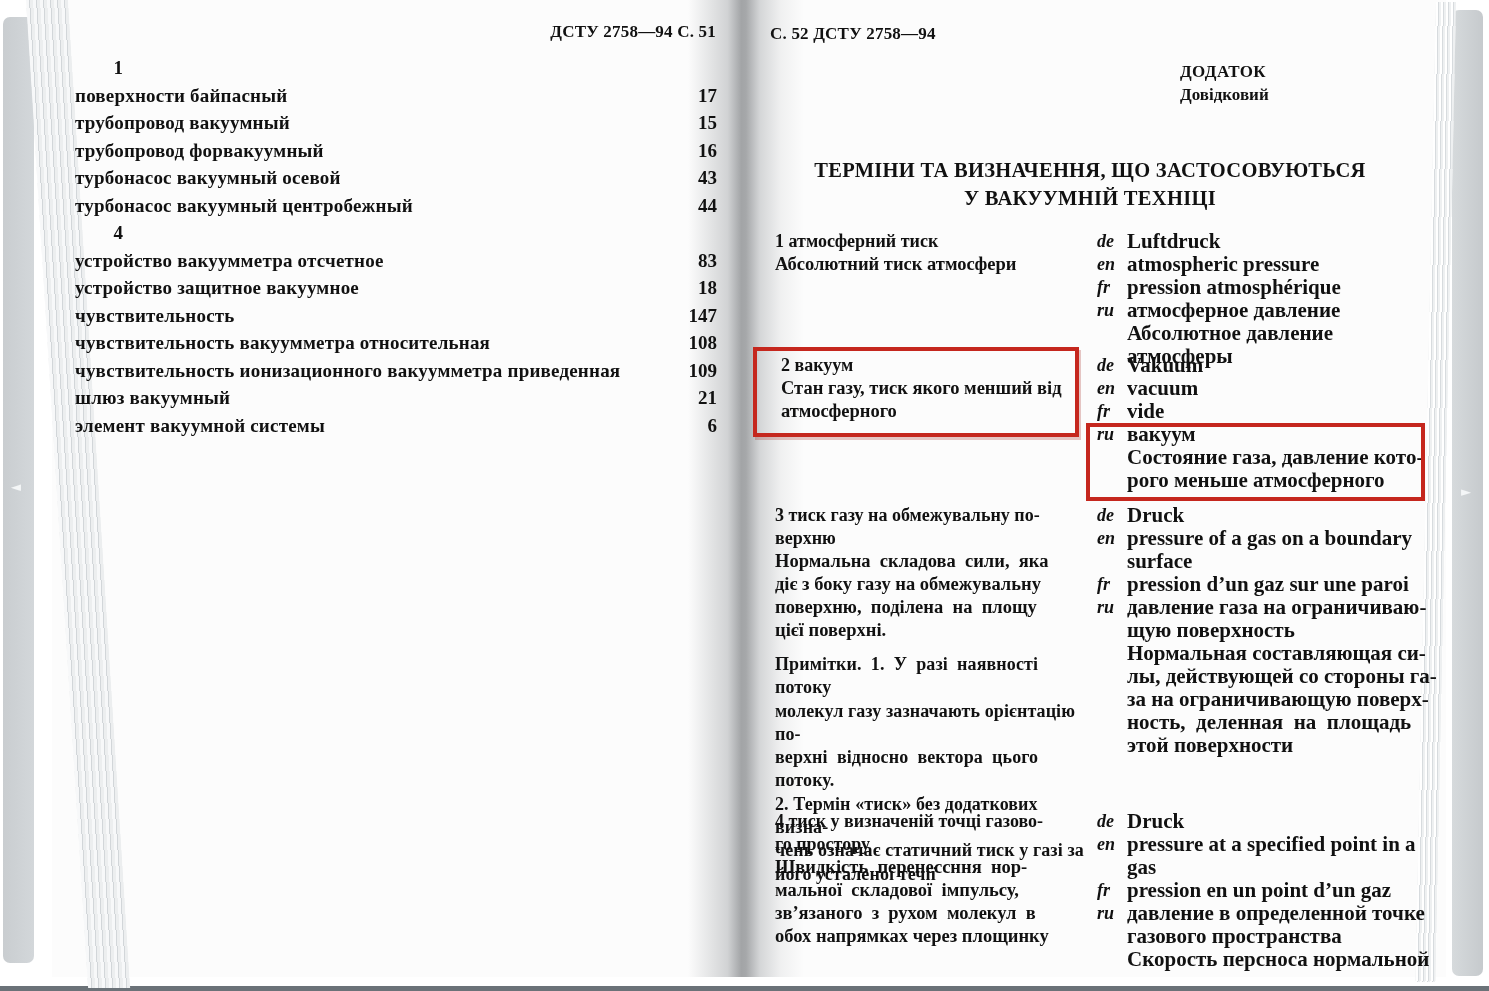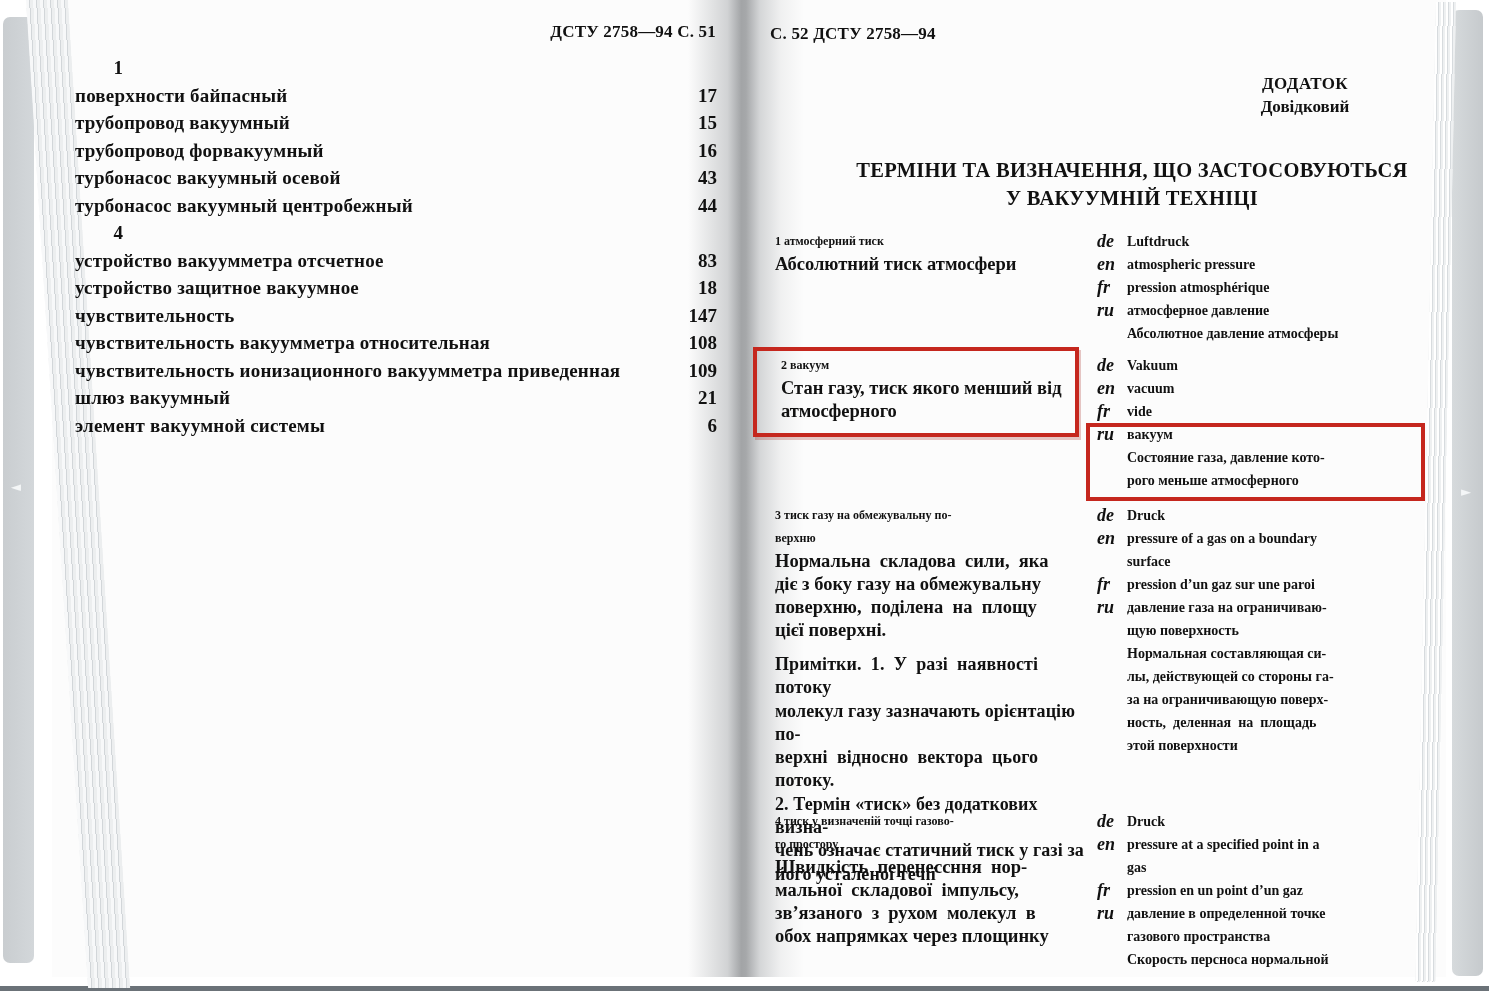--- a/index.html
+++ b/index.html
@@ -50,37 +50,37 @@
   
   .txt{position:absolute;z-index:5;}
   .pre{white-space:pre-wrap;}
   .pg-header{font-size:17px;font-weight:700;letter-spacing:0.2px;}
   
   .index-list{position:absolute;left:75px;top:57px;width:642px;z-index:5;}
   .index-row{display:flex;height:27.5px;align-items:baseline;}
   .index-term{font-size:19px;font-weight:700;flex:1;letter-spacing:0.2px;}
   .index-page{font-size:19px;font-weight:700;text-align:right;min-width:48px;}
   
-  .annex{position:absolute;left:1180px;top:74px;width:250px;text-align:center;z-index:5;}
+  .annex{position:absolute;left:1180px;top:62px;width:250px;text-align:left;z-index:5;}
   .annex-label{font-size:17px;font-weight:700;letter-spacing:0.4px;}
   .annex-type{font-size:17px;font-weight:700;margin-top:3px;}
   .doc-title{
-    position:absolute;left:804px;top:156px;width:656px;z-index:5;
+    position:absolute;left:762px;top:156px;width:656px;z-index:5;
     text-align:center;font-size:20.5px;font-weight:700;line-height:28px;letter-spacing:0.3px;
   }
   
   .entry{position:absolute;left:775px;width:665px;z-index:5;}
   .uk-col{position:absolute;left:0;top:0;width:320px;}
   .tr-col{position:absolute;left:322px;top:0;width:343px;}
-  .headword{font-size:12px;font-weight:700;line-height:23px;}
+  .headword{font-size:18px;font-weight:700;line-height:23px;}
   .definition{font-size:18.5px;font-weight:700;line-height:23px;}
   .notes{font-size:18px;font-weight:700;line-height:23.3px;margin-top:11px;letter-spacing:0.1px;}
   .tr-row{display:flex;align-items:flex-start;}
   .tr-lang{font-size:18px;font-weight:700;line-height:23px;width:30px;flex:none;font-style:italic;}
-  .tr-text{font-size:14px;font-weight:700;line-height:23px;flex:1;}
+  .tr-text{font-size:21px;font-weight:700;line-height:23px;flex:1;}
   
   .hl-box{position:absolute;z-index:7;border:4px solid #c5271e;pointer-events:none;}
   .hl-box.uk{left:753px;top:347px;width:318px;height:82px;box-shadow:2px 3px 0 rgba(160,30,22,0.25);}
   .hl-box.ru{left:1086px;top:423px;width:331px;height:70px;}
 </style>
 </head>
 <body>
 
 <div class="stage">
 

